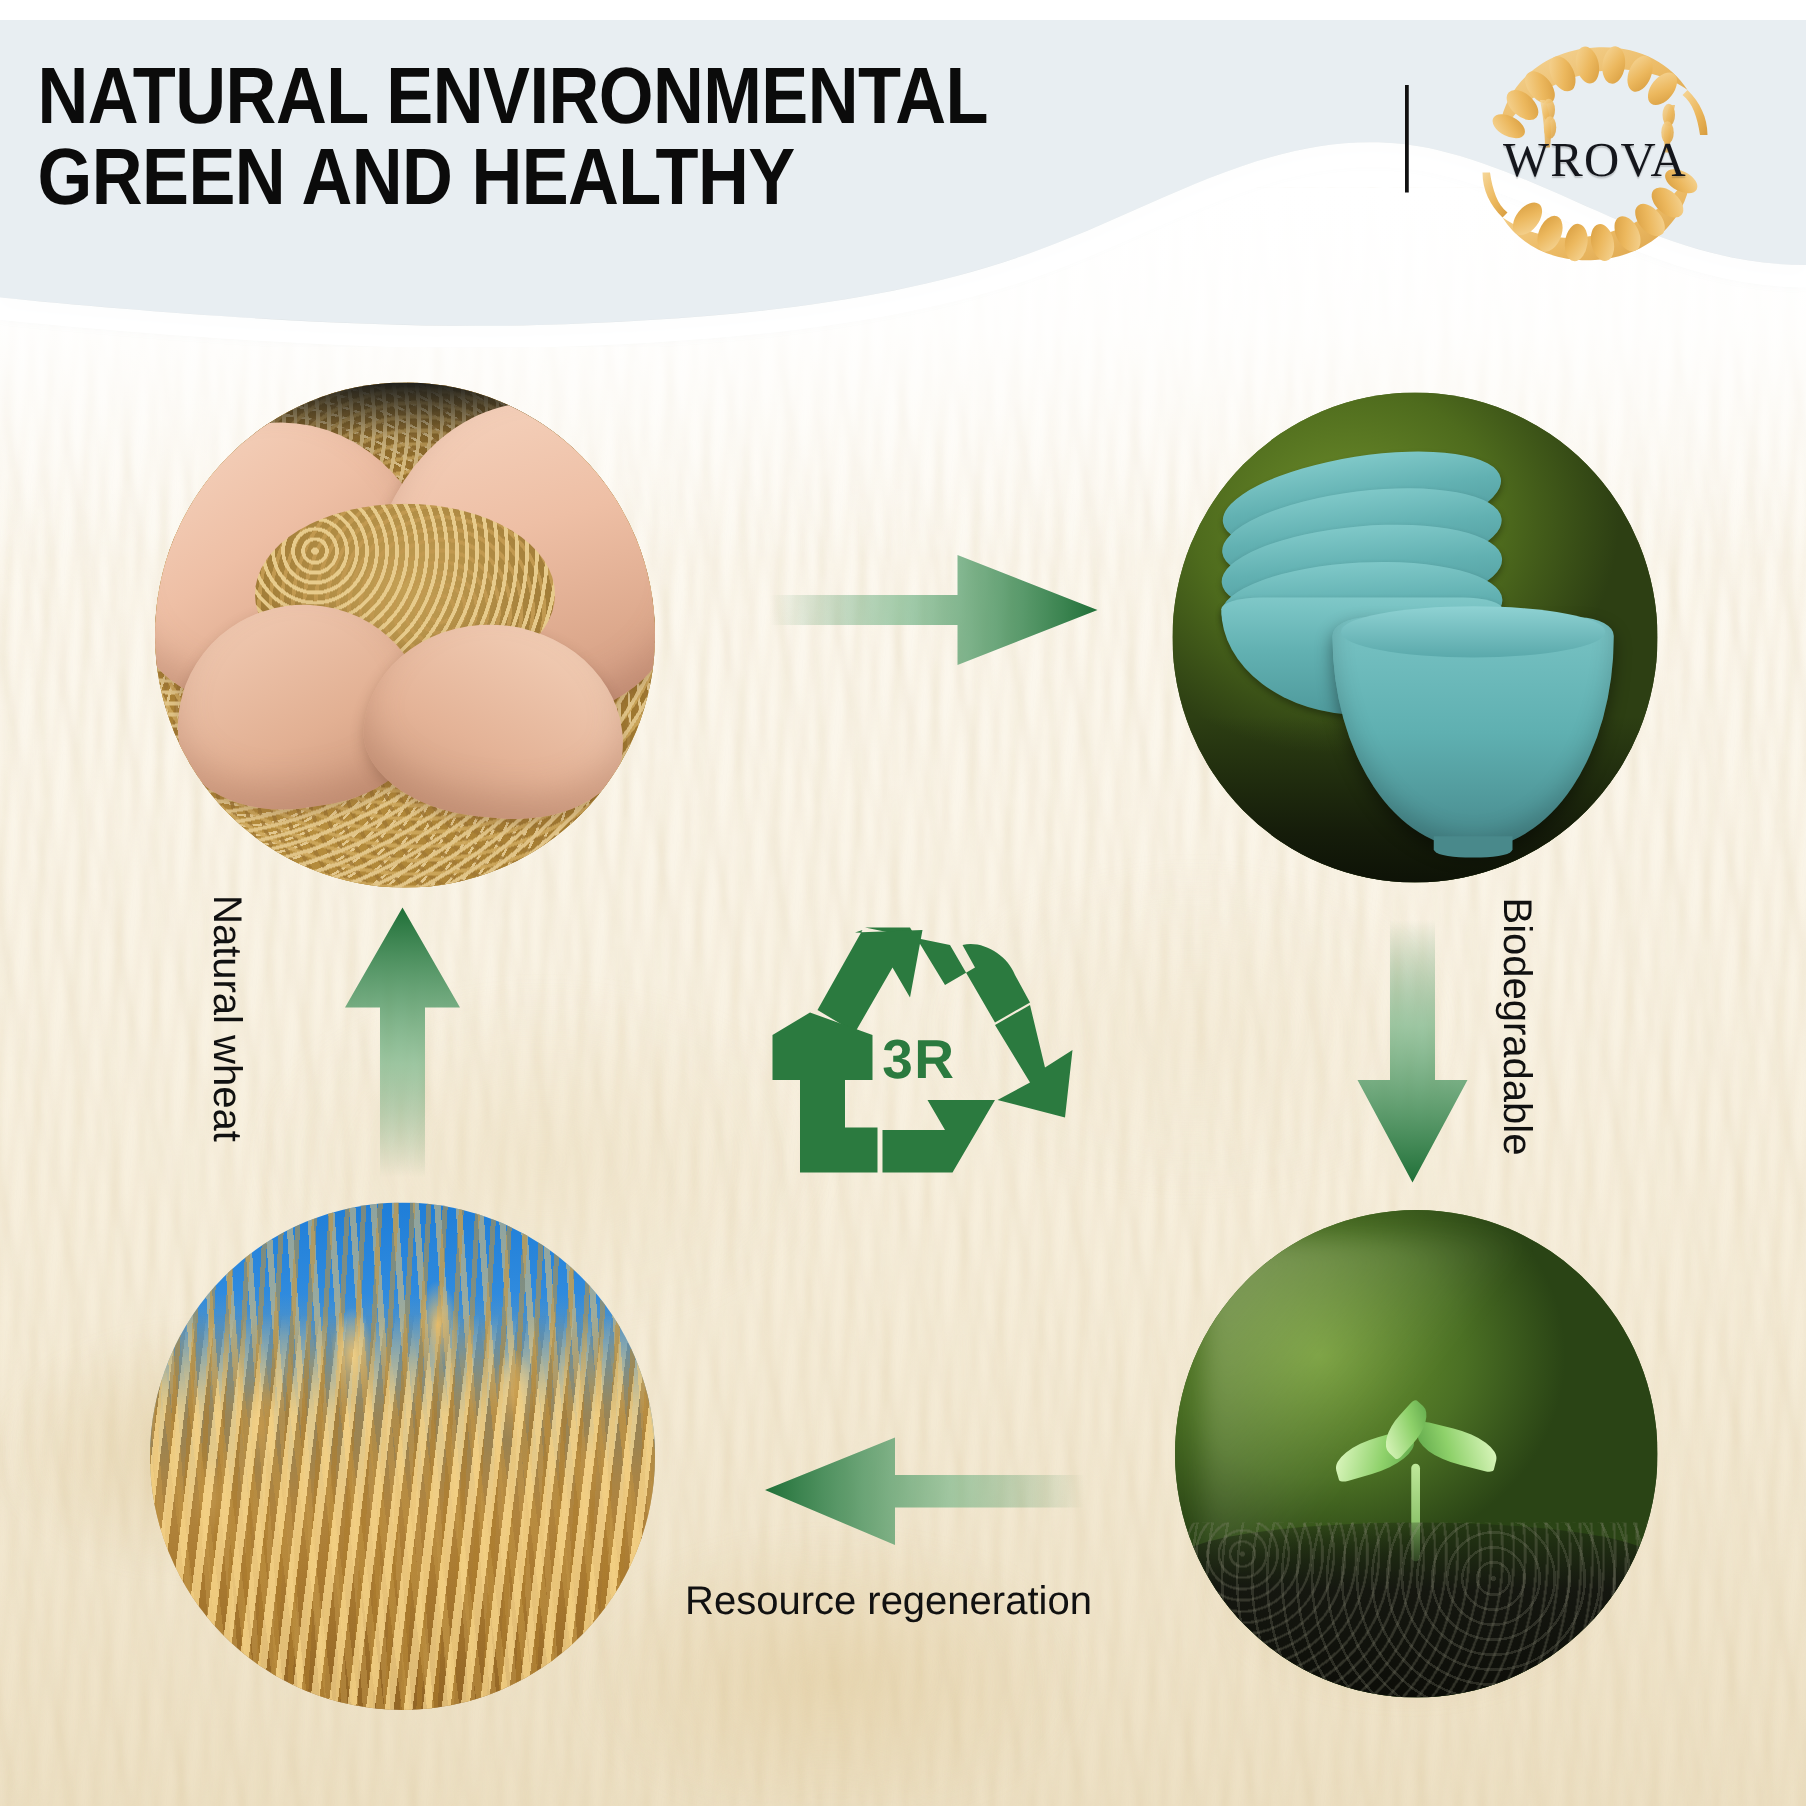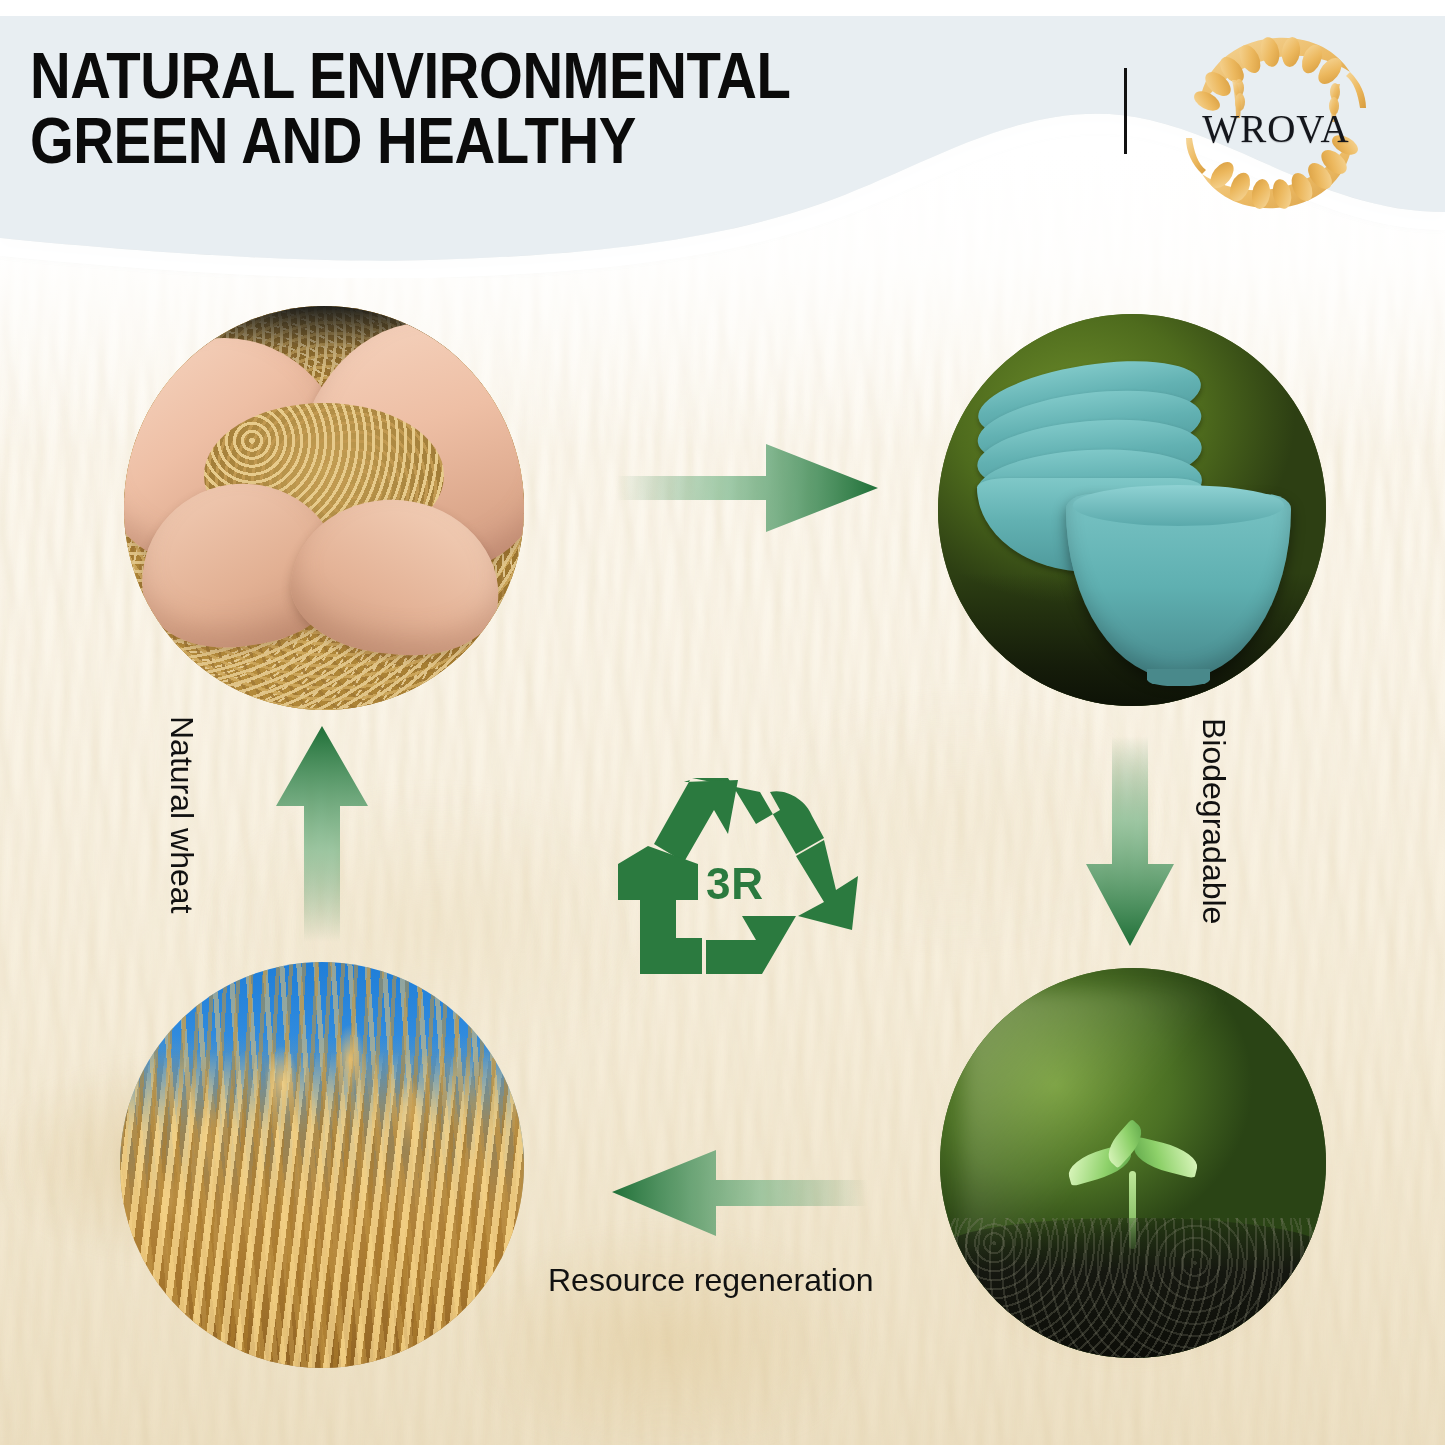--- a/index.html
+++ b/index.html
@@ -220,21 +220,21 @@
   .label{
     position:absolute;color:#111;font-size:32px;font-family:"Liberation Sans",sans-serif;
     white-space:nowrap;
   }
   #label-production{left:534px;top:378px;}
   #label-resource{left:548px;top:1262px;}
   #label-natural-wheat{left:200px;top:716px;transform-origin:left top;transform:rotate(90deg);}
   #label-biodegradable{left:1232px;top:718px;transform-origin:left top;transform:rotate(90deg);}
 
   
-  #recycle-symbol{position:absolute;left:610px;top:766px;width:250px;height:236px;}
+  #recycle-symbol{position:absolute;left:610px;top:730px;width:250px;height:236px;}
   #recycle-symbol .r3{
     position:absolute;left:0;top:0;width:250px;height:236px;
     display:flex;align-items:center;justify-content:center;
     font-size:44px;font-weight:bold;color:#2b7a3f;letter-spacing:1px;
     font-family:"Liberation Sans",sans-serif;
   }
 </style>
 </head>
 <body>
 

